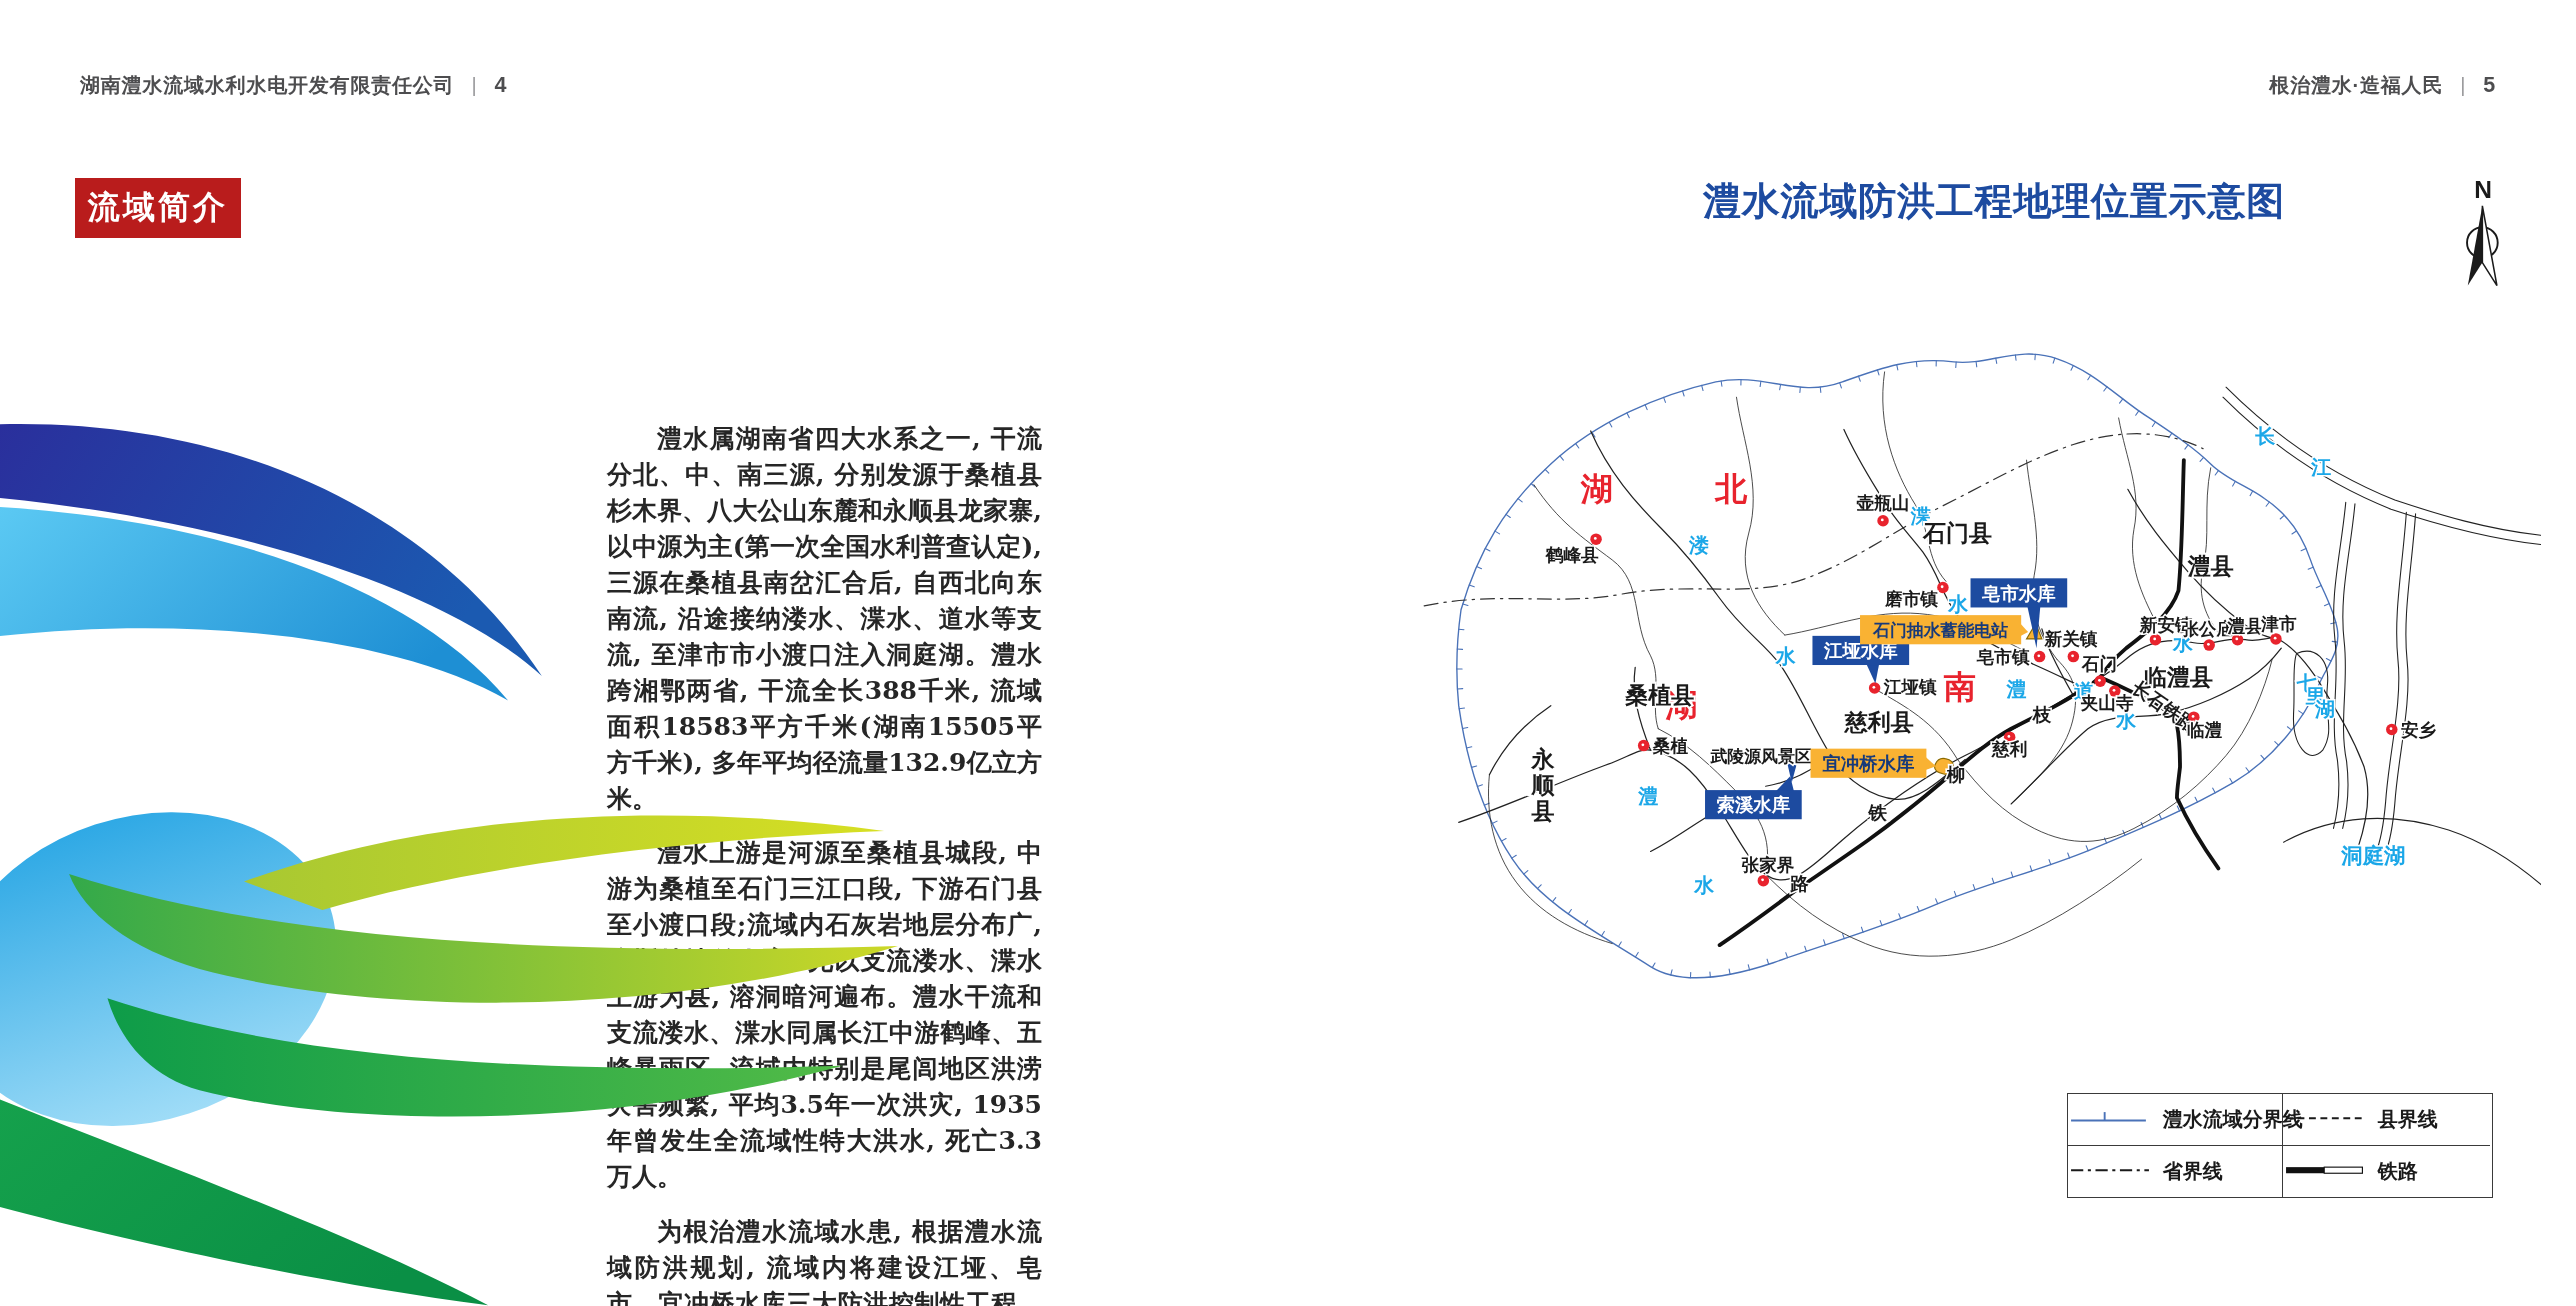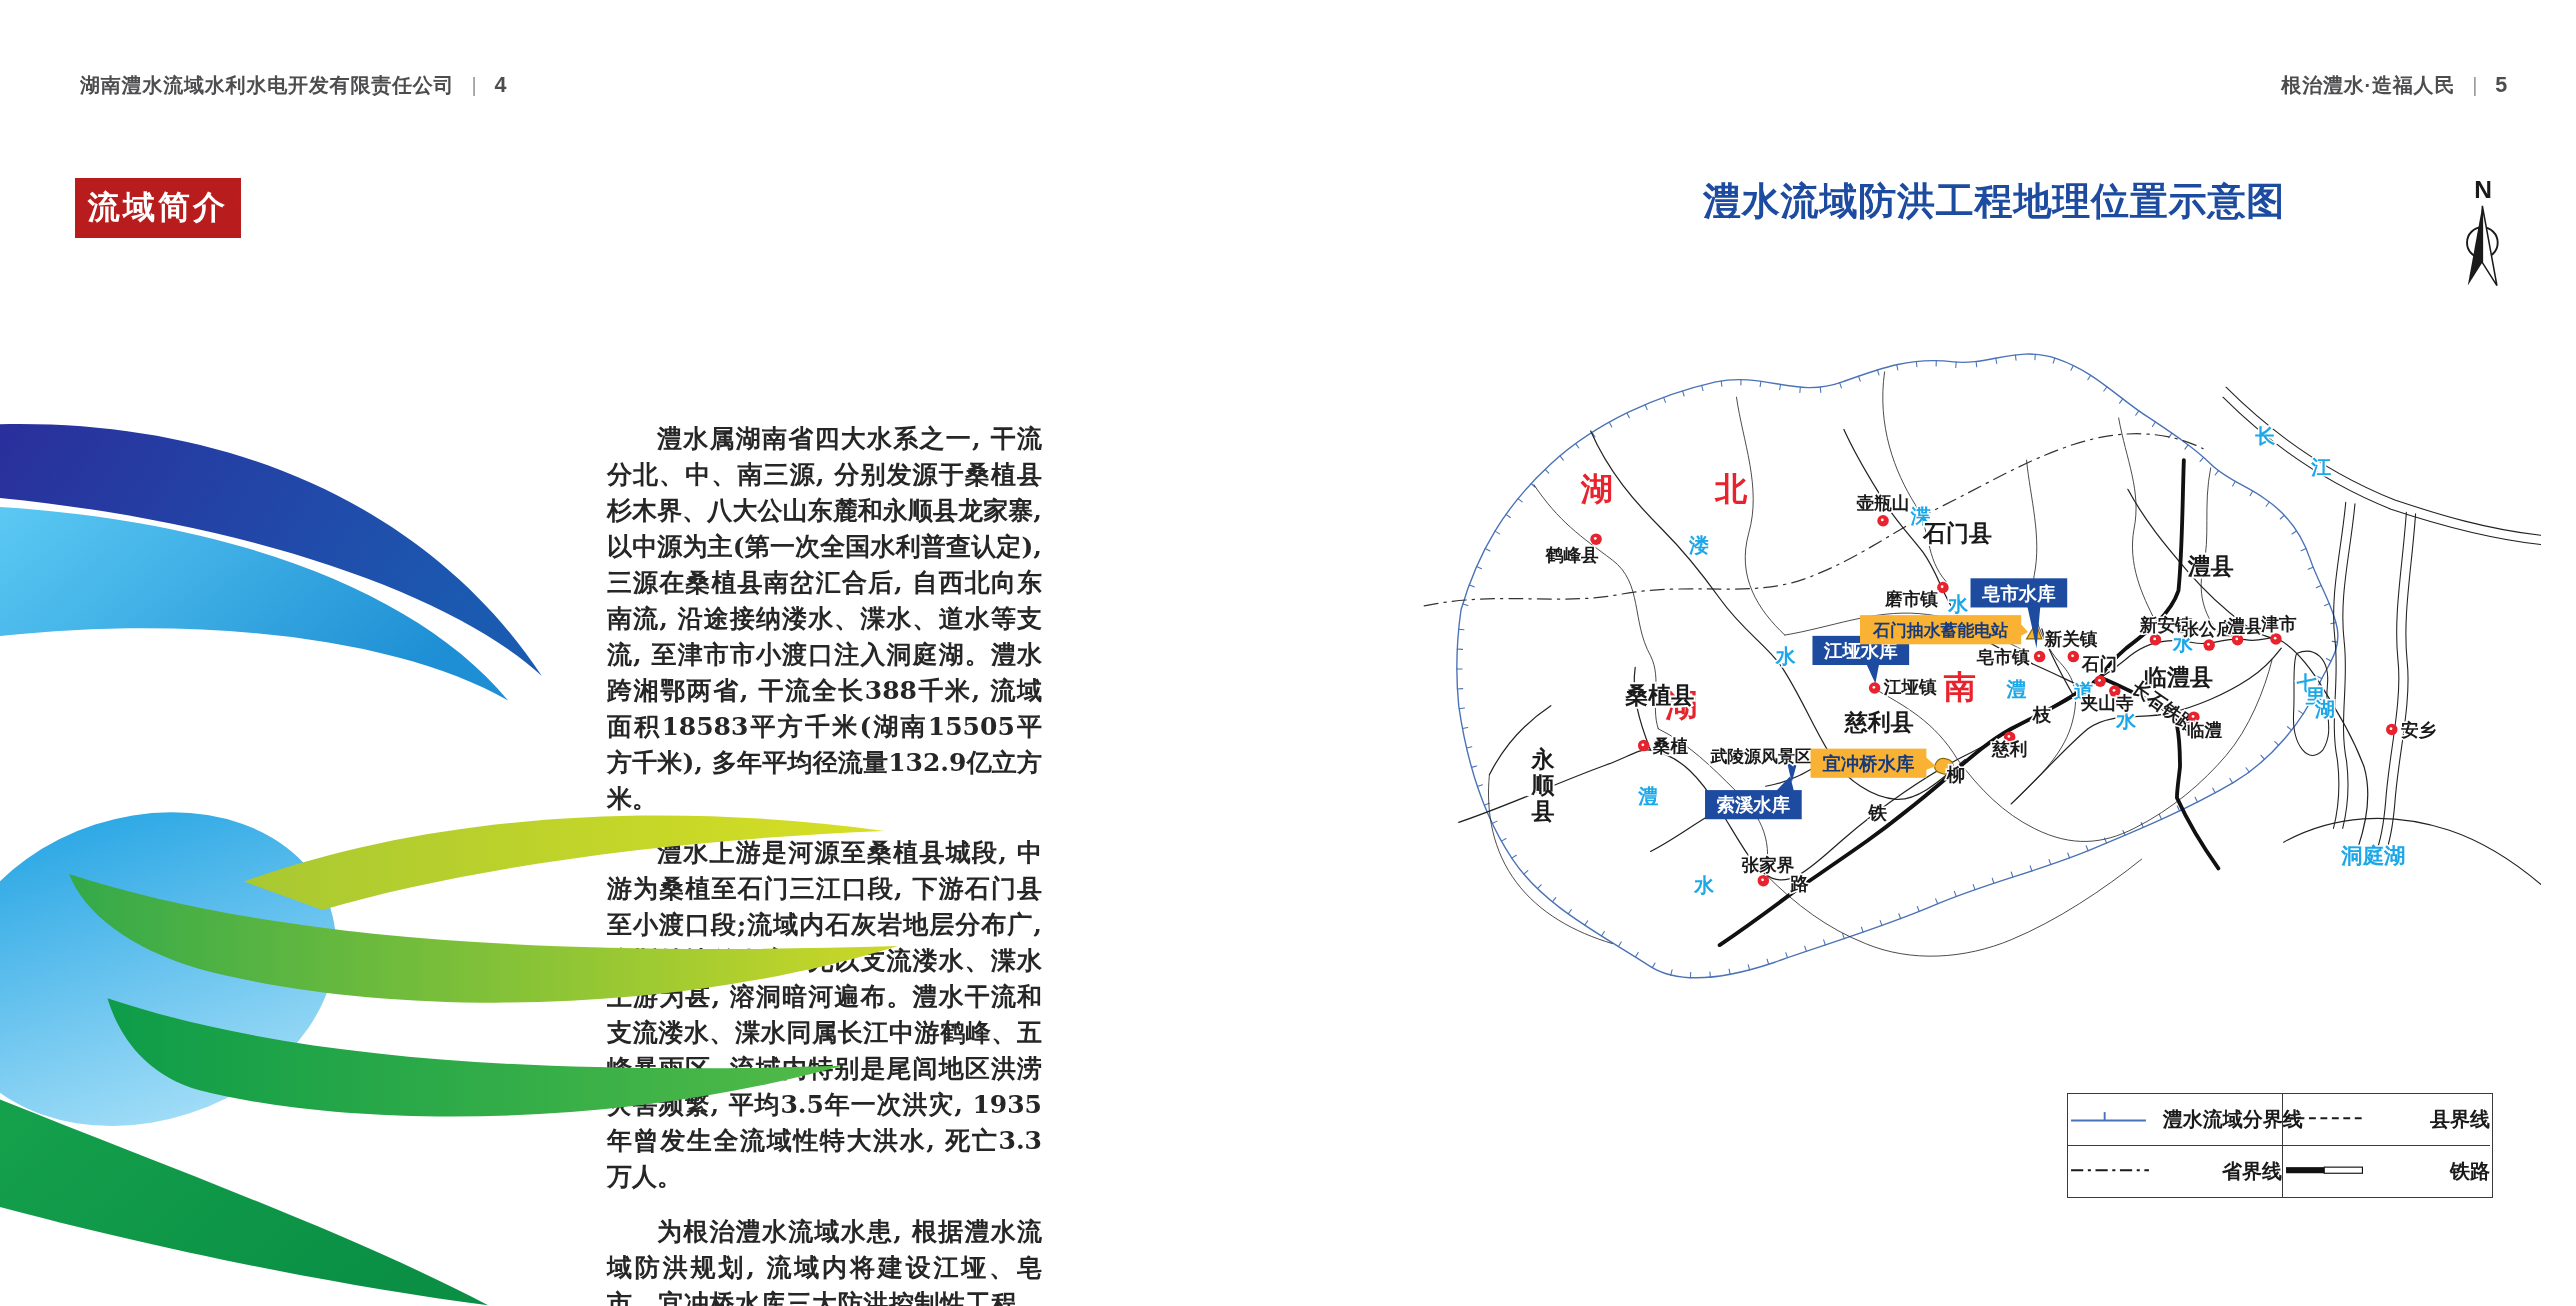--- a/index.html
+++ b/index.html
@@ -1,21 +1,21 @@
 <!DOCTYPE html>
 <html style="font-size:12.3px"><head>
 <meta charset="utf-8">
 <style>
   html,body{margin:0;padding:0;}
   body{width:2576px;height:1306px;background:#ffffff;position:relative;overflow:hidden;
        font-family:"Liberation Sans",sans-serif;}
   
   .hdr{position:absolute;top:72px;font-size:20px;font-weight:700;color:#4d4d4f;letter-spacing:0.8px;}
   .hdr-left{left:80px;}
-  .hdr-right{right:68px;}
+  .hdr-right{right:80px;}
   .hdr .sep{margin:0 17px;font-weight:400;color:#9a9a9c;}
   .hdr .pg{font-size:21.5px;}
   
   .section-title{position:absolute;left:75px;top:178px;width:166px;height:60px;
     background:#b91c1c;color:#fff;display:flex;align-items:center;justify-content:center;
     font-size:32px;font-weight:700;letter-spacing:3.1px;}
   .bodytext{position:absolute;left:607px;top:421px;width:435px;color:#262626;
     font-family:"DejaVu Serif","Liberation Serif",serif;font-weight:700;
     font-size:25px;line-height:36px;text-align:justify;}
   .bodytext p{margin:0 0 18.4px 0;text-indent:2em;}
@@ -34,21 +34,21 @@
   .riv{font-size:26px;font-weight:700;fill:#1ba7e8;paint-order:stroke;stroke:#fff;stroke-width:4px;}
   .lake{font-size:28px;font-weight:700;fill:#1ba7e8;paint-order:stroke;stroke:#fff;stroke-width:4px;}
   .scenic{font-size:22px;font-weight:700;fill:#1a1a1a;paint-order:stroke;stroke:#fff;stroke-width:4px;}
   .rail-lbl{font-size:24px;font-weight:700;fill:#1a1a1a;paint-order:stroke;stroke:#fff;stroke-width:4px;}
   .callout-txt{font-weight:700;}
   
   .legend{position:absolute;left:2067px;top:1093px;width:424px;background:#fff;border:1.5px solid #3a3a3a;}
   .legend-title{height:41px;border-bottom:1.5px solid #3a3a3a;display:flex;align-items:center;justify-content:center;
     font-size:23px;font-weight:700;color:#1a1a1a;letter-spacing:14px;text-indent:14px;}
   .legend-grid{display:grid;grid-template-columns:215px 207px;}
-  .legend-cell{height:51px;display:flex;align-items:center;justify-content:space-between;gap:10.7px;}
+  .legend-cell{height:51px;display:flex;align-items:center;justify-content:flex-start;gap:10.7px;}
   .legend-cell:nth-child(1),.legend-cell:nth-child(2){border-bottom:1.5px solid #3a3a3a;}
   .legend-cell:nth-child(odd){border-right:1.5px solid #3a3a3a;}
   .legend-label{font-size:20px;font-weight:700;color:#1a1a1a;white-space:nowrap;}
 </style>
 </head>
 <body>
 
 <div class="hdr hdr-left">
   <span>湖南澧水流域水利水电开发有限责任公司</span><span class="sep">|</span><span class="pg">4</span>
 </div>

